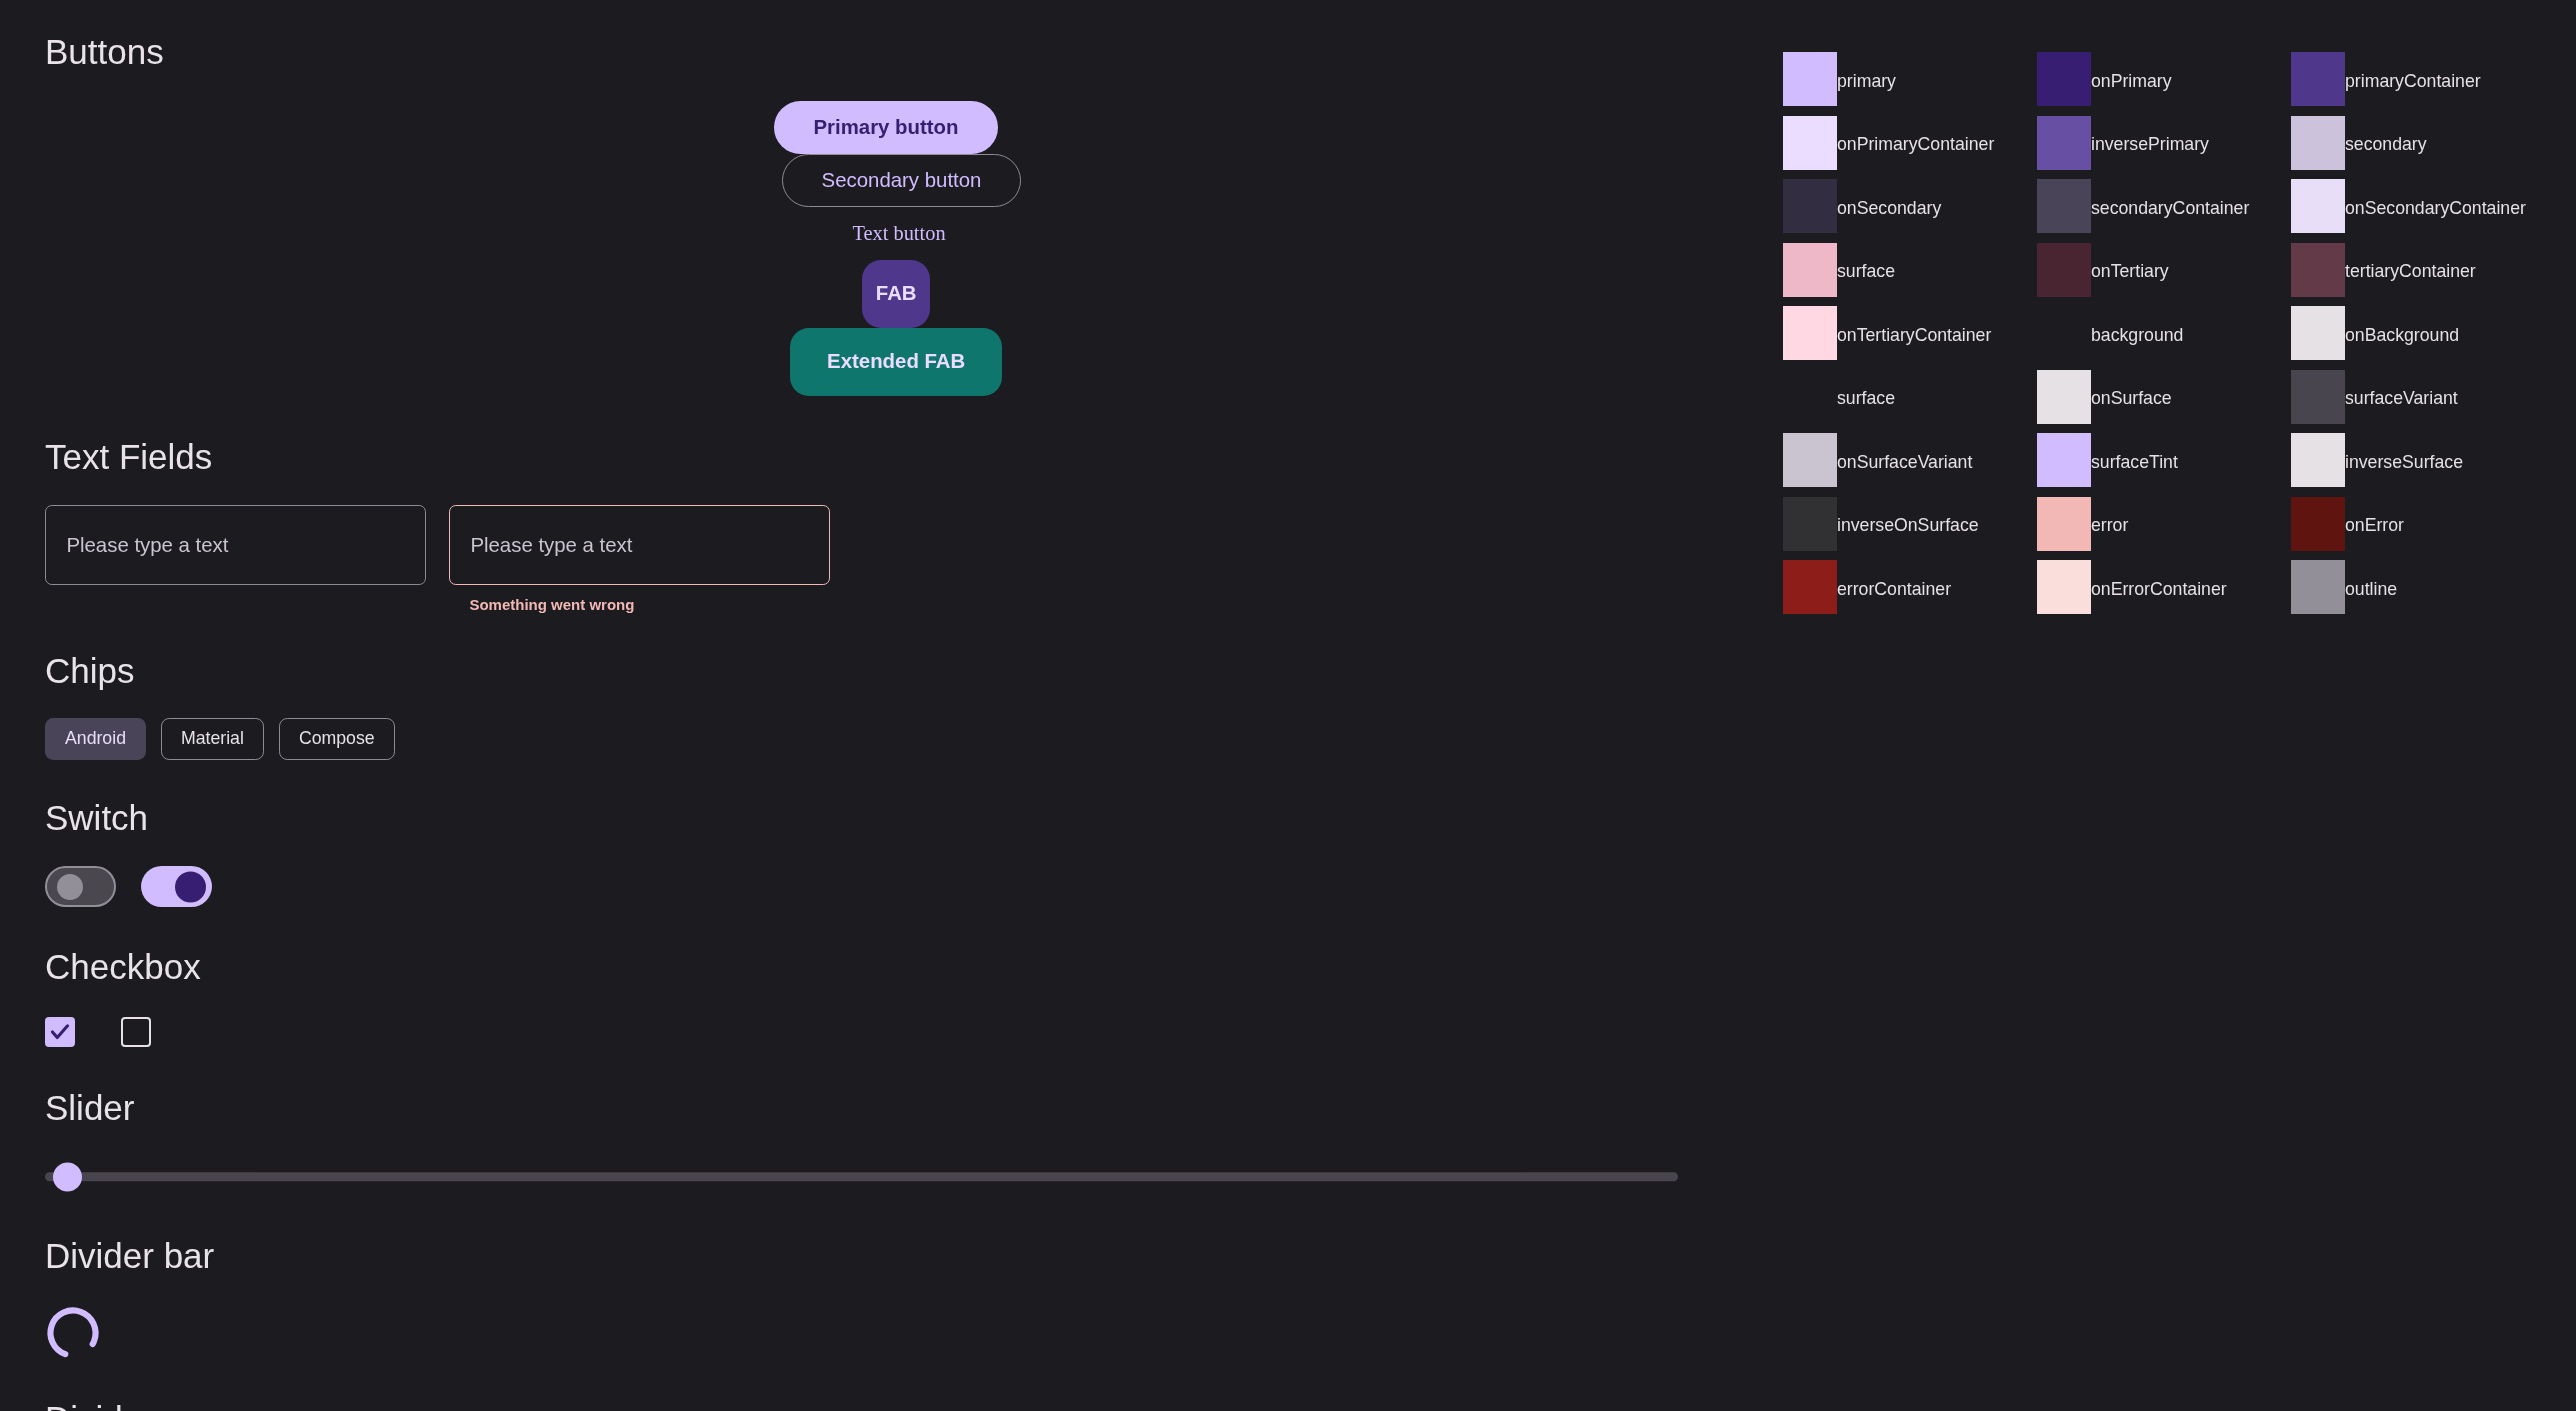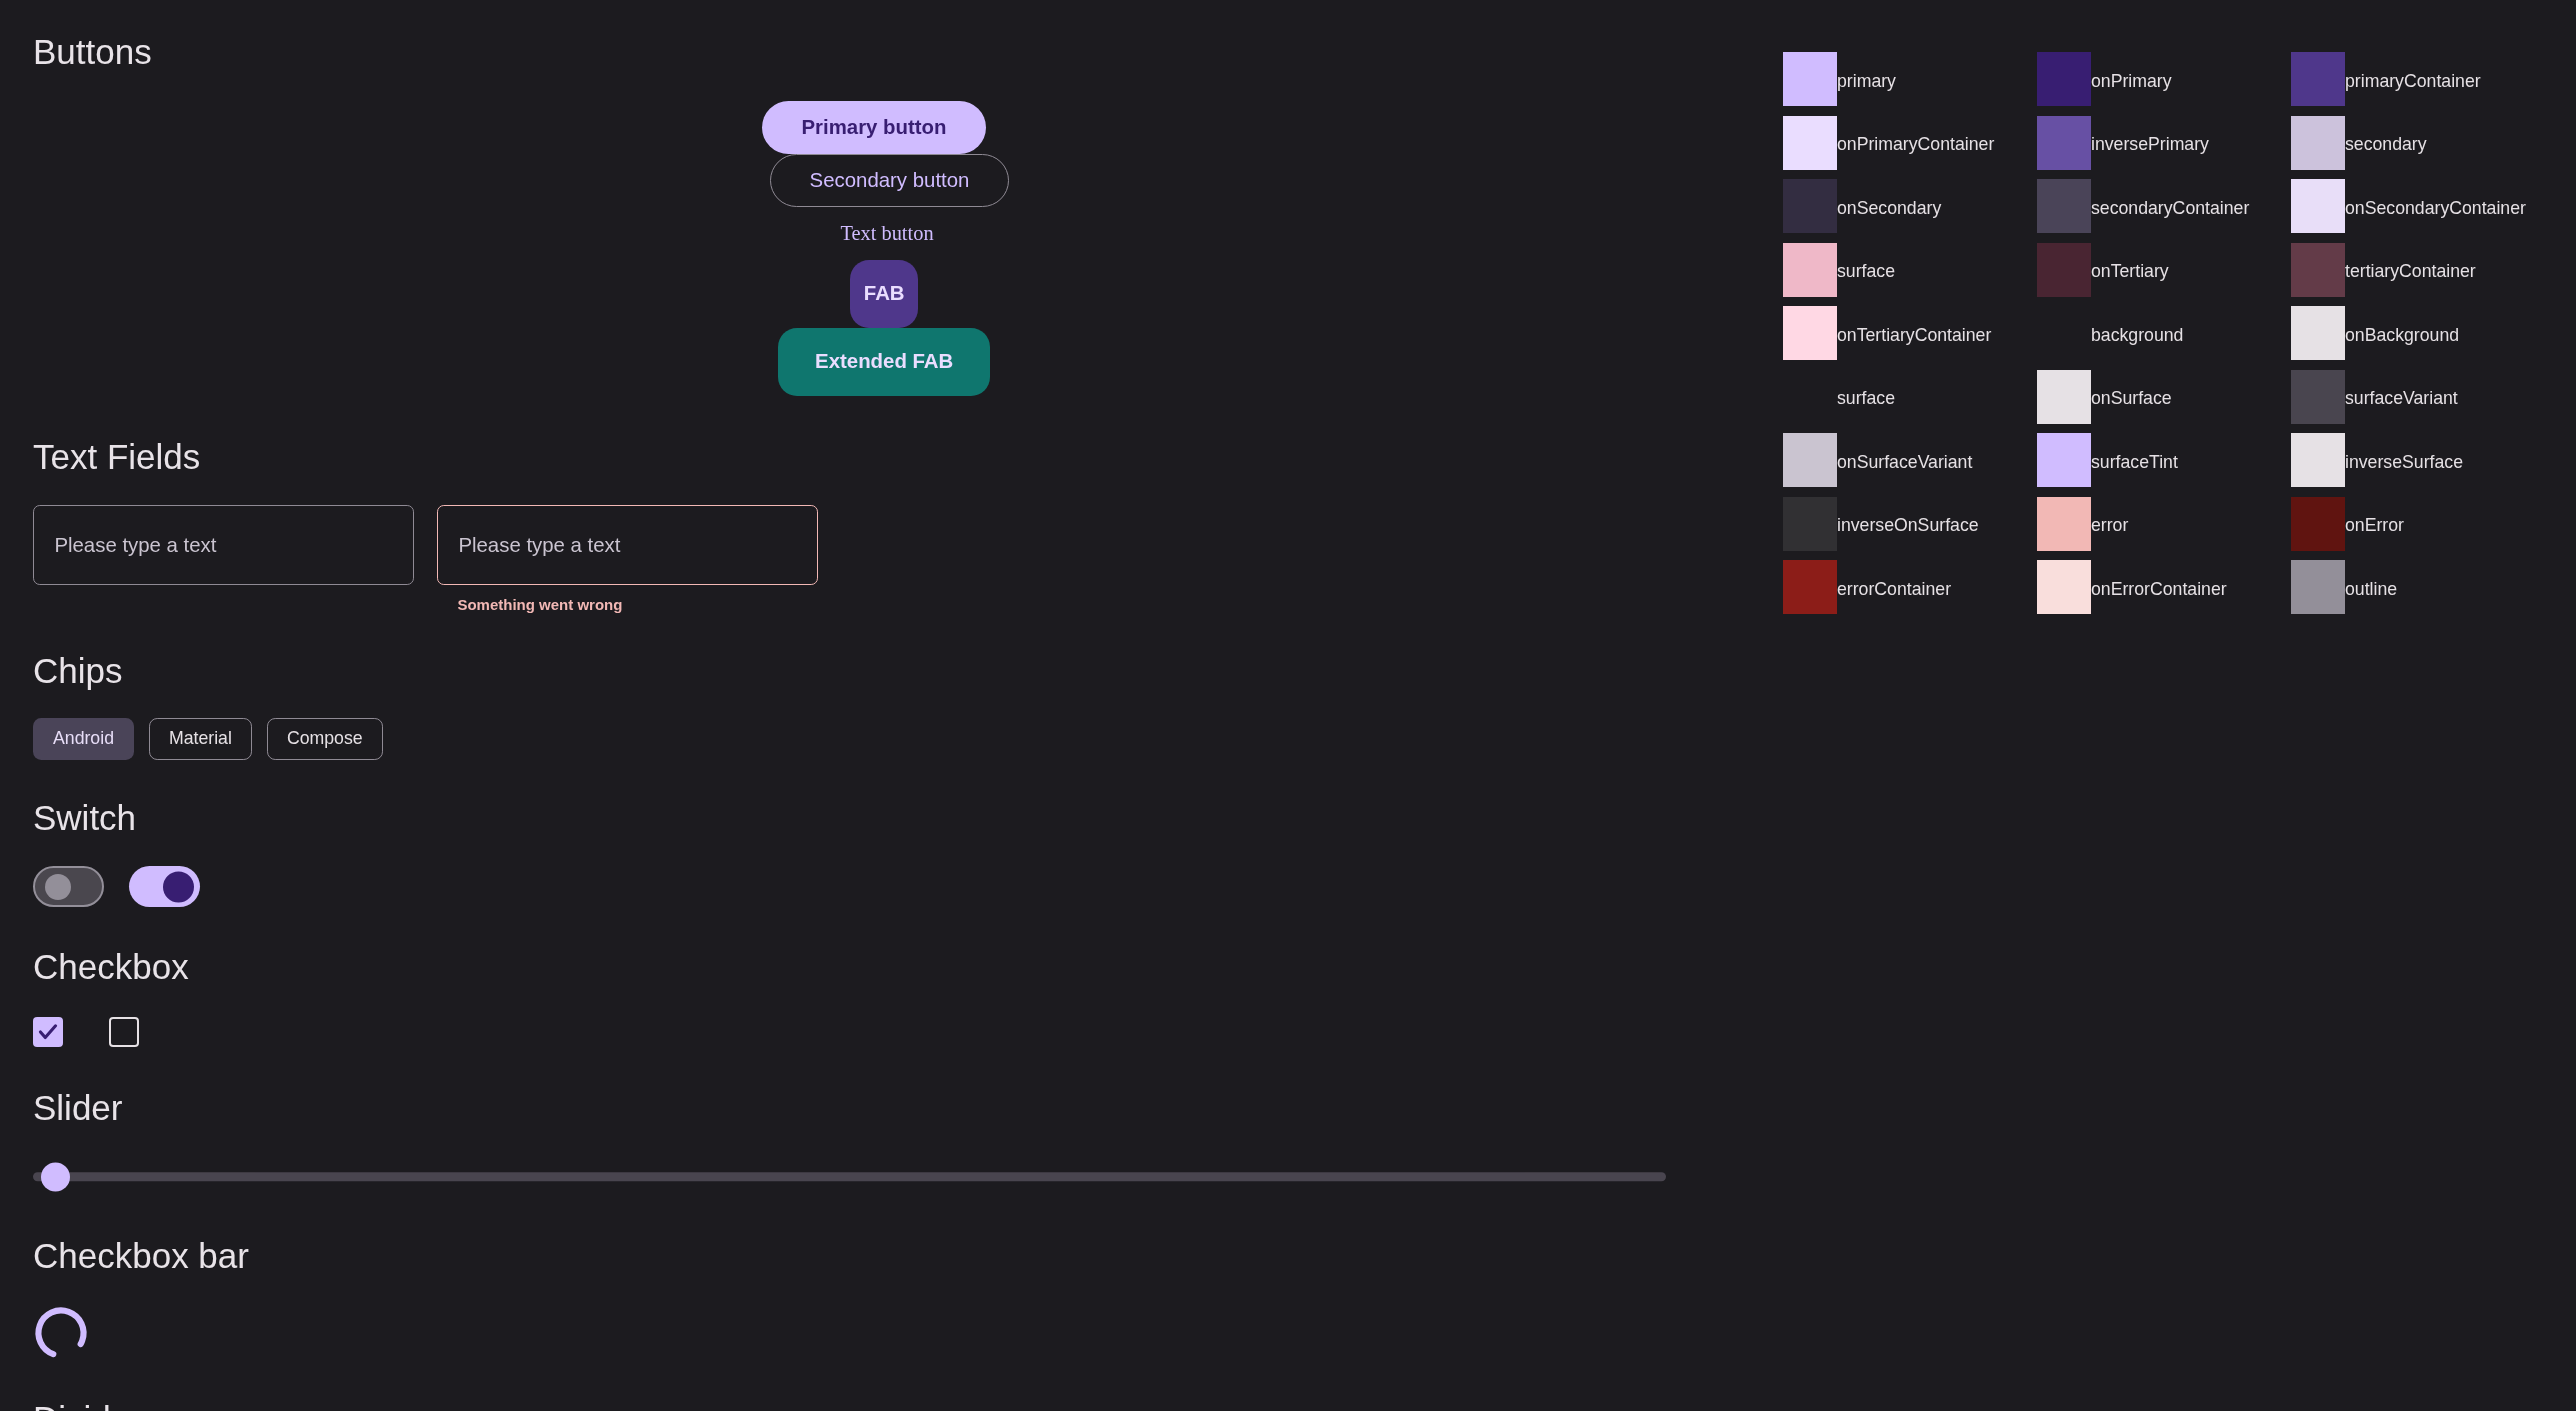--- a/index.html
+++ b/index.html
@@ -12,21 +12,21 @@
     height: 1411px;
     overflow: hidden;
     font-family: "Liberation Sans", sans-serif;
     color: #e6e1e5;
     position: relative;
   }
 
   
   #left-column {
     position: absolute;
-    left: 0;
+    left: 12px;
     top: 0;
     width: 1715px;
     height: 1058px;
     padding: 33px 0 0 33px;
     box-sizing: border-box;
   }
 
   .section-heading {
     font-size: 35px;
     font-weight: 400;
@@ -377,21 +377,21 @@
     </div>
     <div class="cbox unchecked"></div>
   </div>
 
   <h2 class="section-heading" id="slider-heading">Slider</h2>
   <div id="slider-row">
     <div id="slider-track"></div>
     <div id="slider-thumb"></div>
   </div>
 
-  <h2 class="section-heading" id="progress-heading">Checkbox bar</h2>
+  <h2 class="section-heading" id="progress-heading">Divider bar</h2>
   <div id="progress-row">
     <svg class="spinner" width="56" height="56" viewBox="0 0 82 82">
       <circle cx="41" cy="41" r="33" fill="none" stroke="#d0bcff" stroke-width="9" stroke-linecap="round" stroke-dasharray="160 48" transform="rotate(110 41 41)"></circle>
     </svg>
   </div>
 
   <h2 class="section-heading" id="divider-heading">Divider</h2>
   <div id="divider-line"></div>
 
   <h2 class="section-heading" id="cards-heading">Cards</h2>

